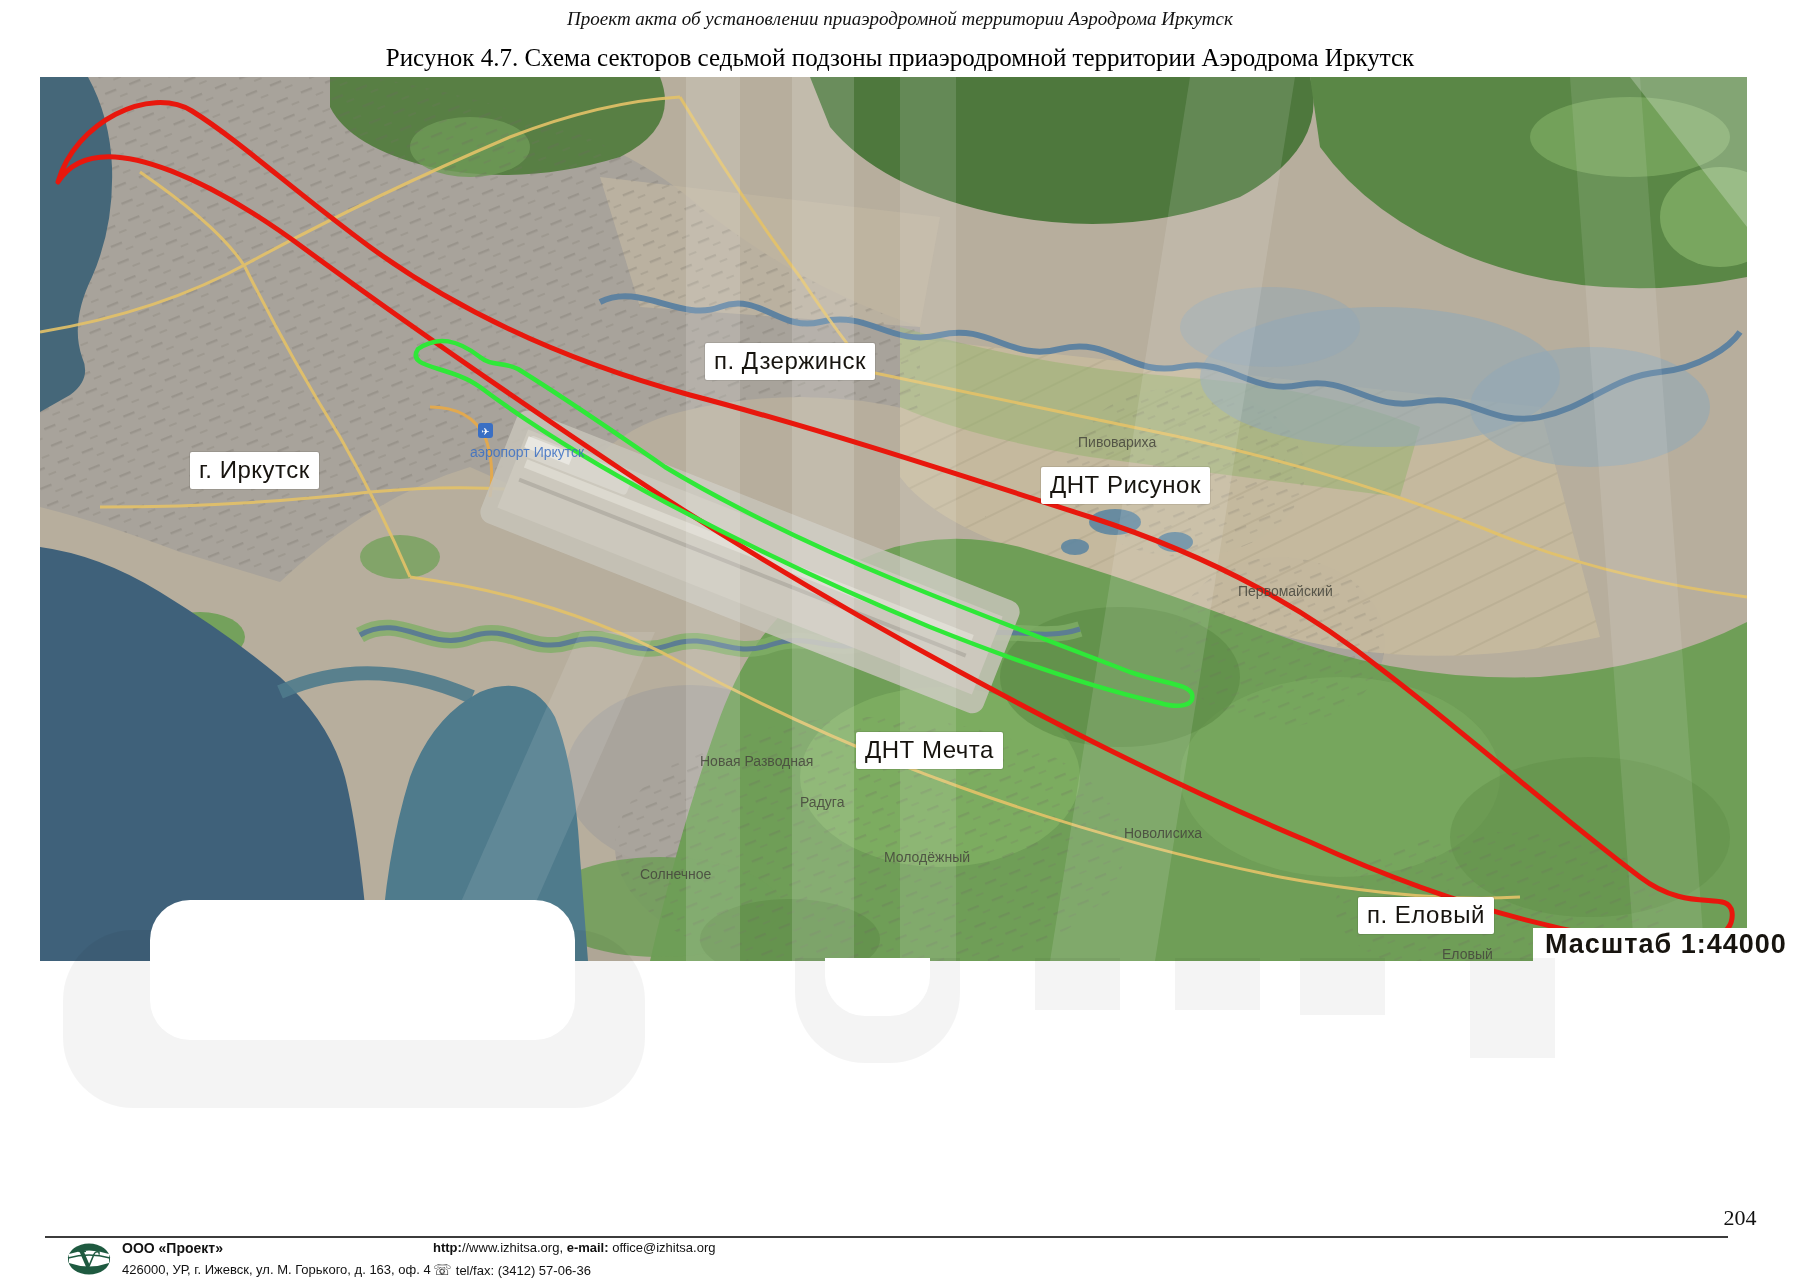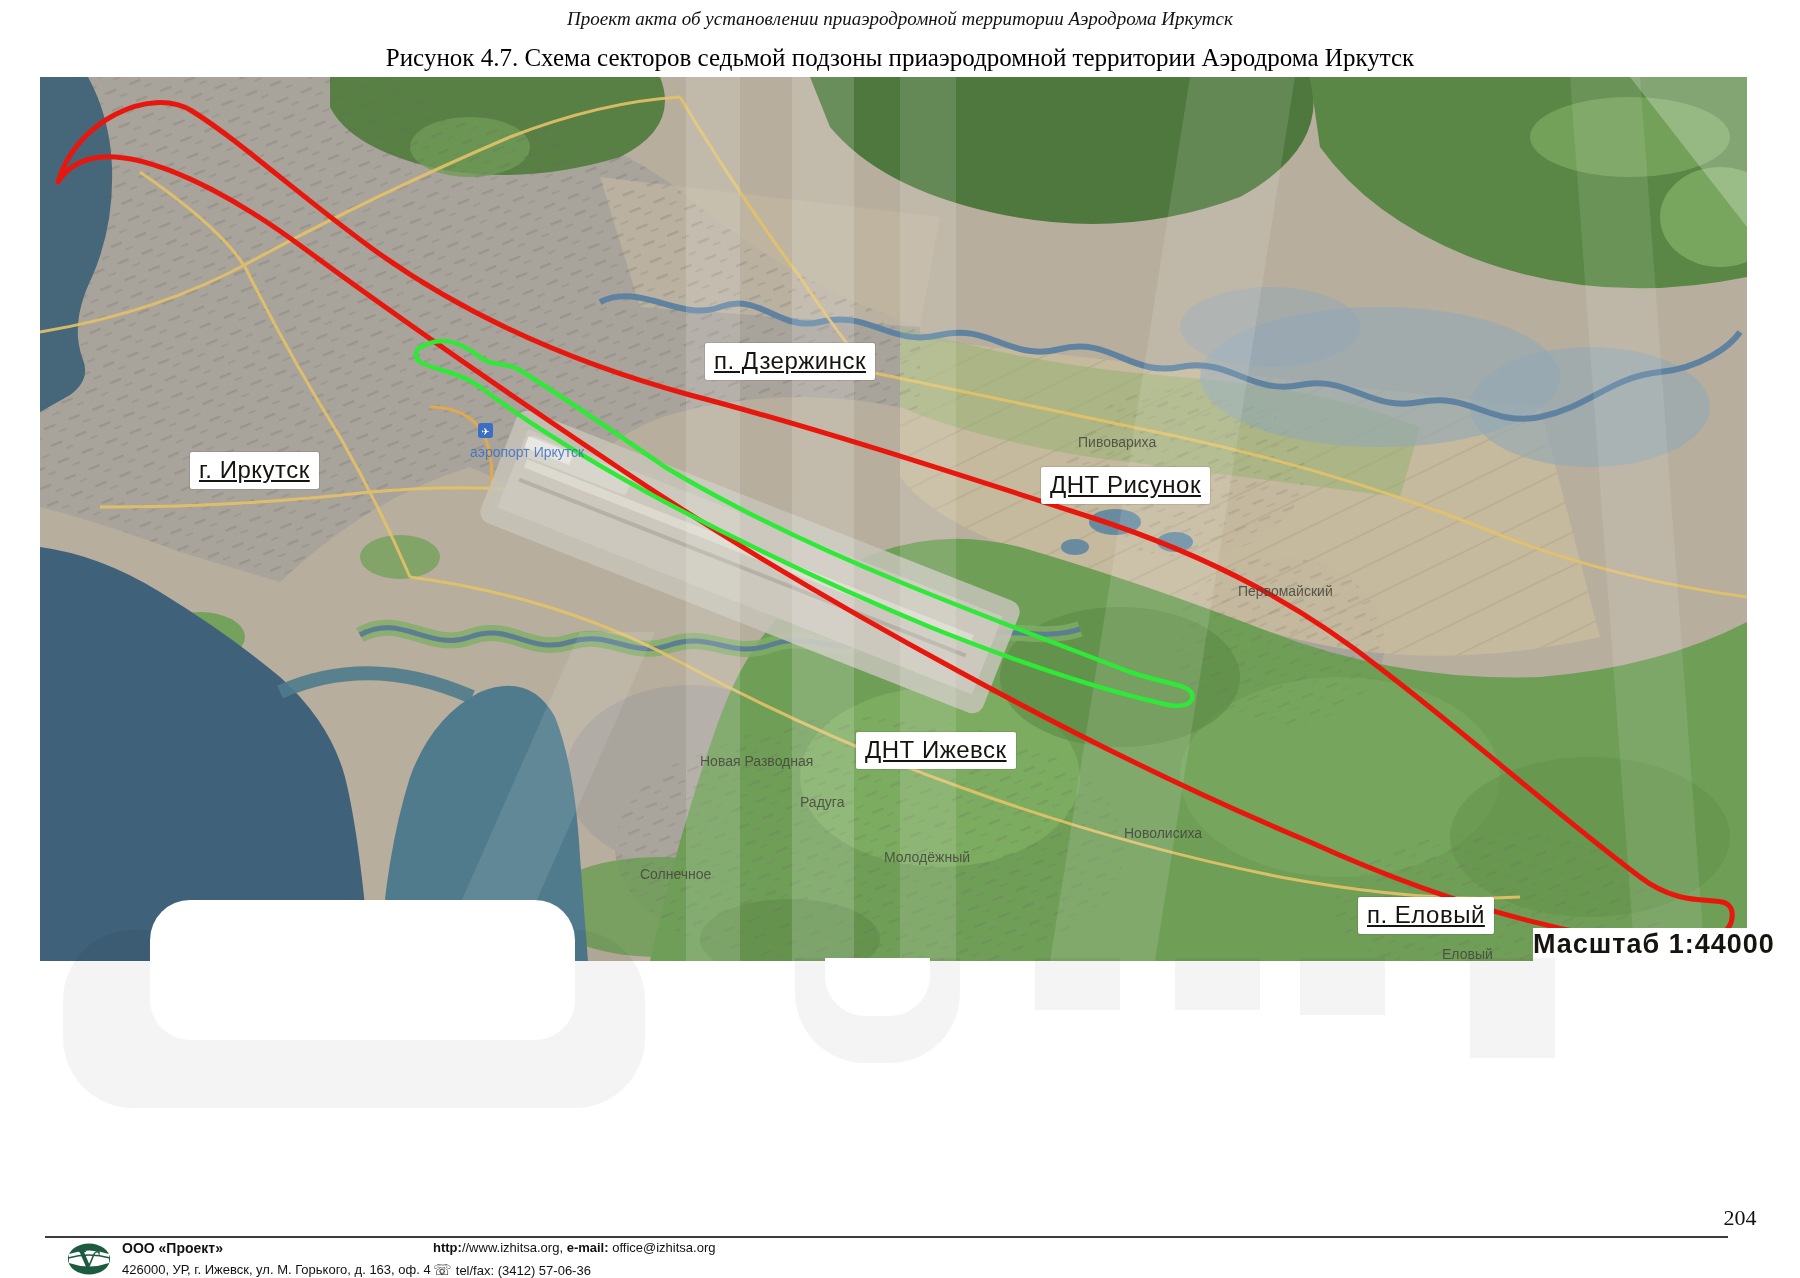--- a/index.html
+++ b/index.html
@@ -10,23 +10,23 @@
               font-family:"Liberation Serif",serif;font-style:italic;font-size:19px;color:#111;}
   .fig-title{position:absolute;top:44px;left:0;width:1800px;text-align:center;
              font-family:"Liberation Serif",serif;font-size:25px;color:#000;}
 
   .map-wrap{position:absolute;left:40px;top:77px;width:1707px;height:884px;overflow:hidden;}
   .map-wrap svg{display:block;}
 
   .overlay{position:absolute;left:0;top:0;width:1800px;height:1278px;pointer-events:none;}
   .map-label{position:absolute;background:#fff;color:#17140f;font-size:24px;line-height:1.25;
              padding:3px 9px 4px 9px;border-radius:2px;white-space:nowrap;letter-spacing:.5px;
-             box-shadow:0 0 0 1px rgba(0,0,0,0.08);text-decoration:underline;}
+             box-shadow:0 0 0 1px rgba(0,0,0,0.08);}
   .scale-label{position:absolute;background:#fff;color:#17140f;font-size:27px;font-weight:600;
-               padding:1px 10px 3px 0;white-space:nowrap;letter-spacing:1px;}
+               padding:1px 10px 3px 12px;white-space:nowrap;letter-spacing:1px;}
   .place{position:absolute;font-size:14px;color:#45453c;white-space:nowrap;opacity:.85;}
 
   .wm{position:absolute;background:rgba(0,0,0,0.045);}
   .wm-hole{position:absolute;background:#fff;}
 
   .page-number{position:absolute;left:1700px;top:1205px;width:80px;text-align:center;
                font-family:"Liberation Serif",serif;font-size:22px;color:#111;}
   .footer-rule{position:absolute;left:45px;top:1236px;width:1683px;height:2px;background:#3c3c3c;}
   .footer{position:absolute;left:0;top:1240px;width:1800px;height:38px;font-size:13px;color:#111;}
   .logo{position:absolute;left:66px;top:2px;width:46px;height:34px;}
@@ -149,21 +149,21 @@
         <rect x="0" y="0" width="15" height="15" rx="3" fill="#3a6fc4"></rect>
         <text x="7.5" y="11.5" font-size="10" fill="#fff" text-anchor="middle">✈</text>
       </g>
     </svg>
   </div>
 
   <div class="overlay" id="label-layer">
       <div class="map-label" style="left: 190px; top: 452px;">г. Иркутск</div>
       <div class="map-label" style="left: 705px; top: 343px;">п. Дзержинск</div>
       <div class="map-label" style="left: 1041px; top: 467px;">ДНТ Рисунок</div>
-      <div class="map-label" style="left: 856px; top: 732px;">ДНТ Ижевск</div>
+      <div class="map-label" style="left: 856px; top: 732px;">ДНТ Мечта</div>
       <div class="map-label" style="left: 1358px; top: 897px;">п. Еловый</div>
       <span class="place" style="left: 1238px; top: 583px;">Первомайский</span>
       <span class="place" style="left: 1078px; top: 434px;">Пивовариха</span>
       <span class="place" style="left: 700px; top: 753px;">Новая Разводная</span>
       <span class="place" style="left: 800px; top: 794px; text-align: right;">Радуга</span>
       <span class="place" style="left: 884px; top: 849px;">Молодёжный</span>
       <span class="place" style="left: 1124px; top: 825px;">Новолисиха</span>
       <span class="place" style="left: 640px; top: 866px;">Солнечное</span>
       <span class="place" style="left: 1442px; top: 946px;">Еловый</span>
       <span class="place" style="left: 470px; top: 444px; color: rgb(58, 111, 196);">аэропорт Иркутск</span>

